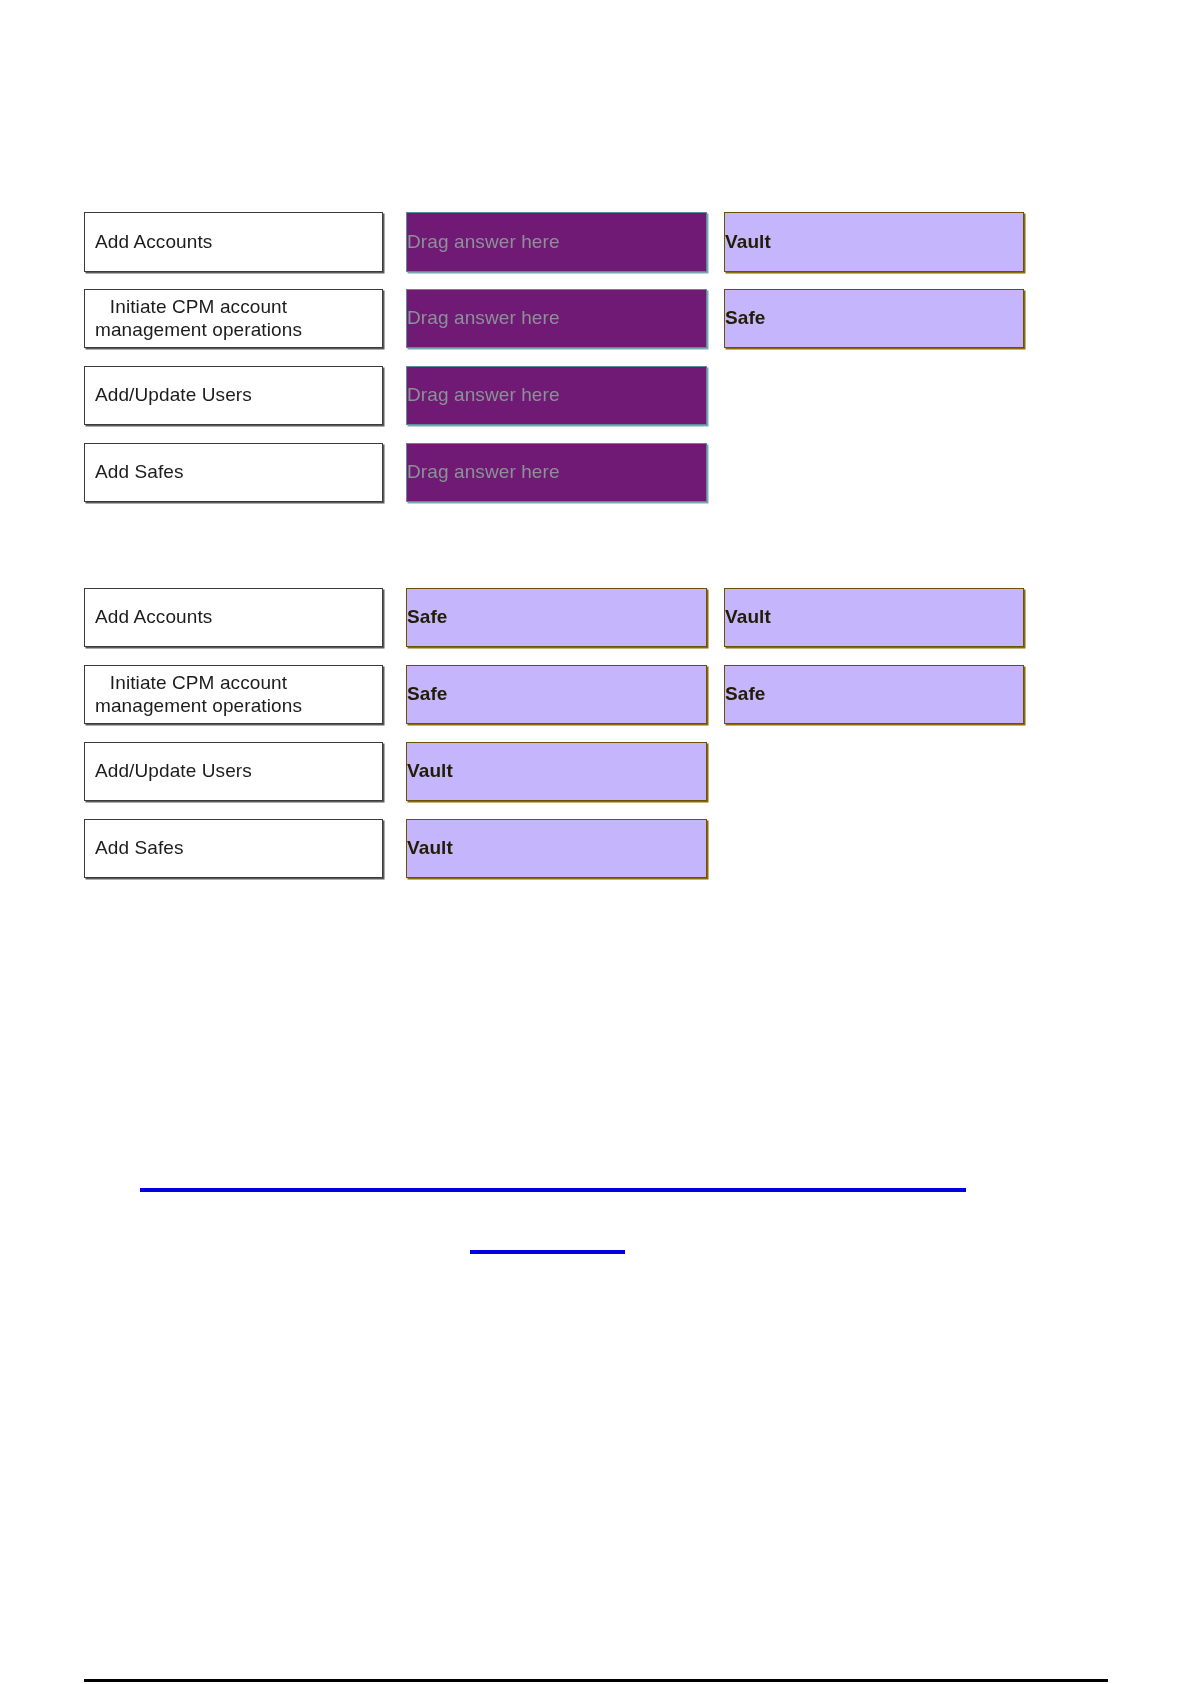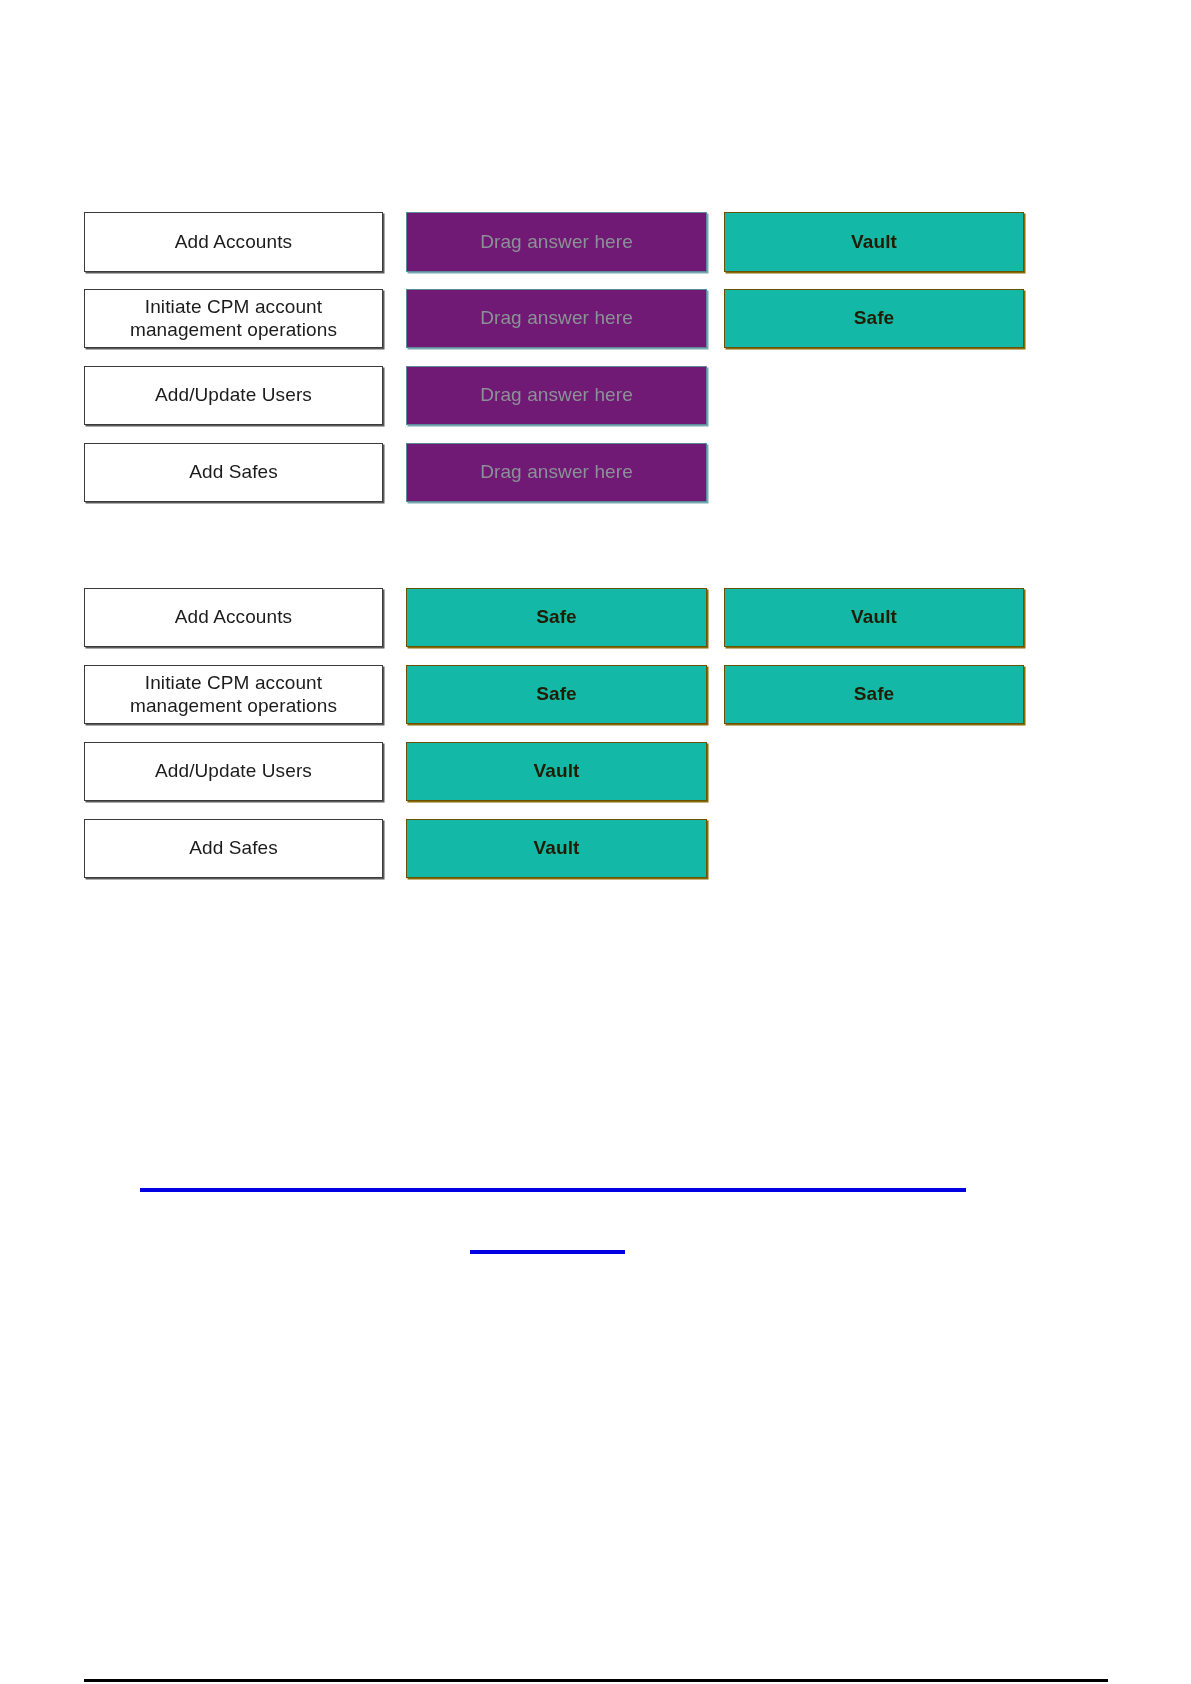--- a/index.html
+++ b/index.html
@@ -22,21 +22,21 @@
     inset: 0;
     background: #ffffff;
   }
 
   
   .cell {
     position: absolute;
     box-sizing: border-box;
     display: flex;
     align-items: center;
-    justify-content: center;
+    justify-content: flex-start;
     text-align: center;
     line-height: 1.18;
     letter-spacing: .1px;
   }
 
   .cell-prompt {
     background: #ffffff;
     border: 1px solid #3b3b3b;
     box-shadow: 1.5px 1.5px 0 0 #5a5a5a;
     font-size: 19px;
@@ -49,21 +49,21 @@
 
   .cell-drop {
     background: #701a75;
     border: 1px solid #5c8b97;
     box-shadow: 1.5px 1.5px 0 0 #7aa7b2;
     font-size: 19px;
     color: #8b9296;
   }
 
   .cell-answer {
-    background: #14b8a6;
+    background: #c4b5fd;
     border: 1px solid #6b5200;
     box-shadow: 1.5px 1.5px 0 0 #8a6a05;
     font-size: 19px;
     color: #221c05;
     font-weight: 600;
   }
 
   
   .link-rule {
     position: absolute;

